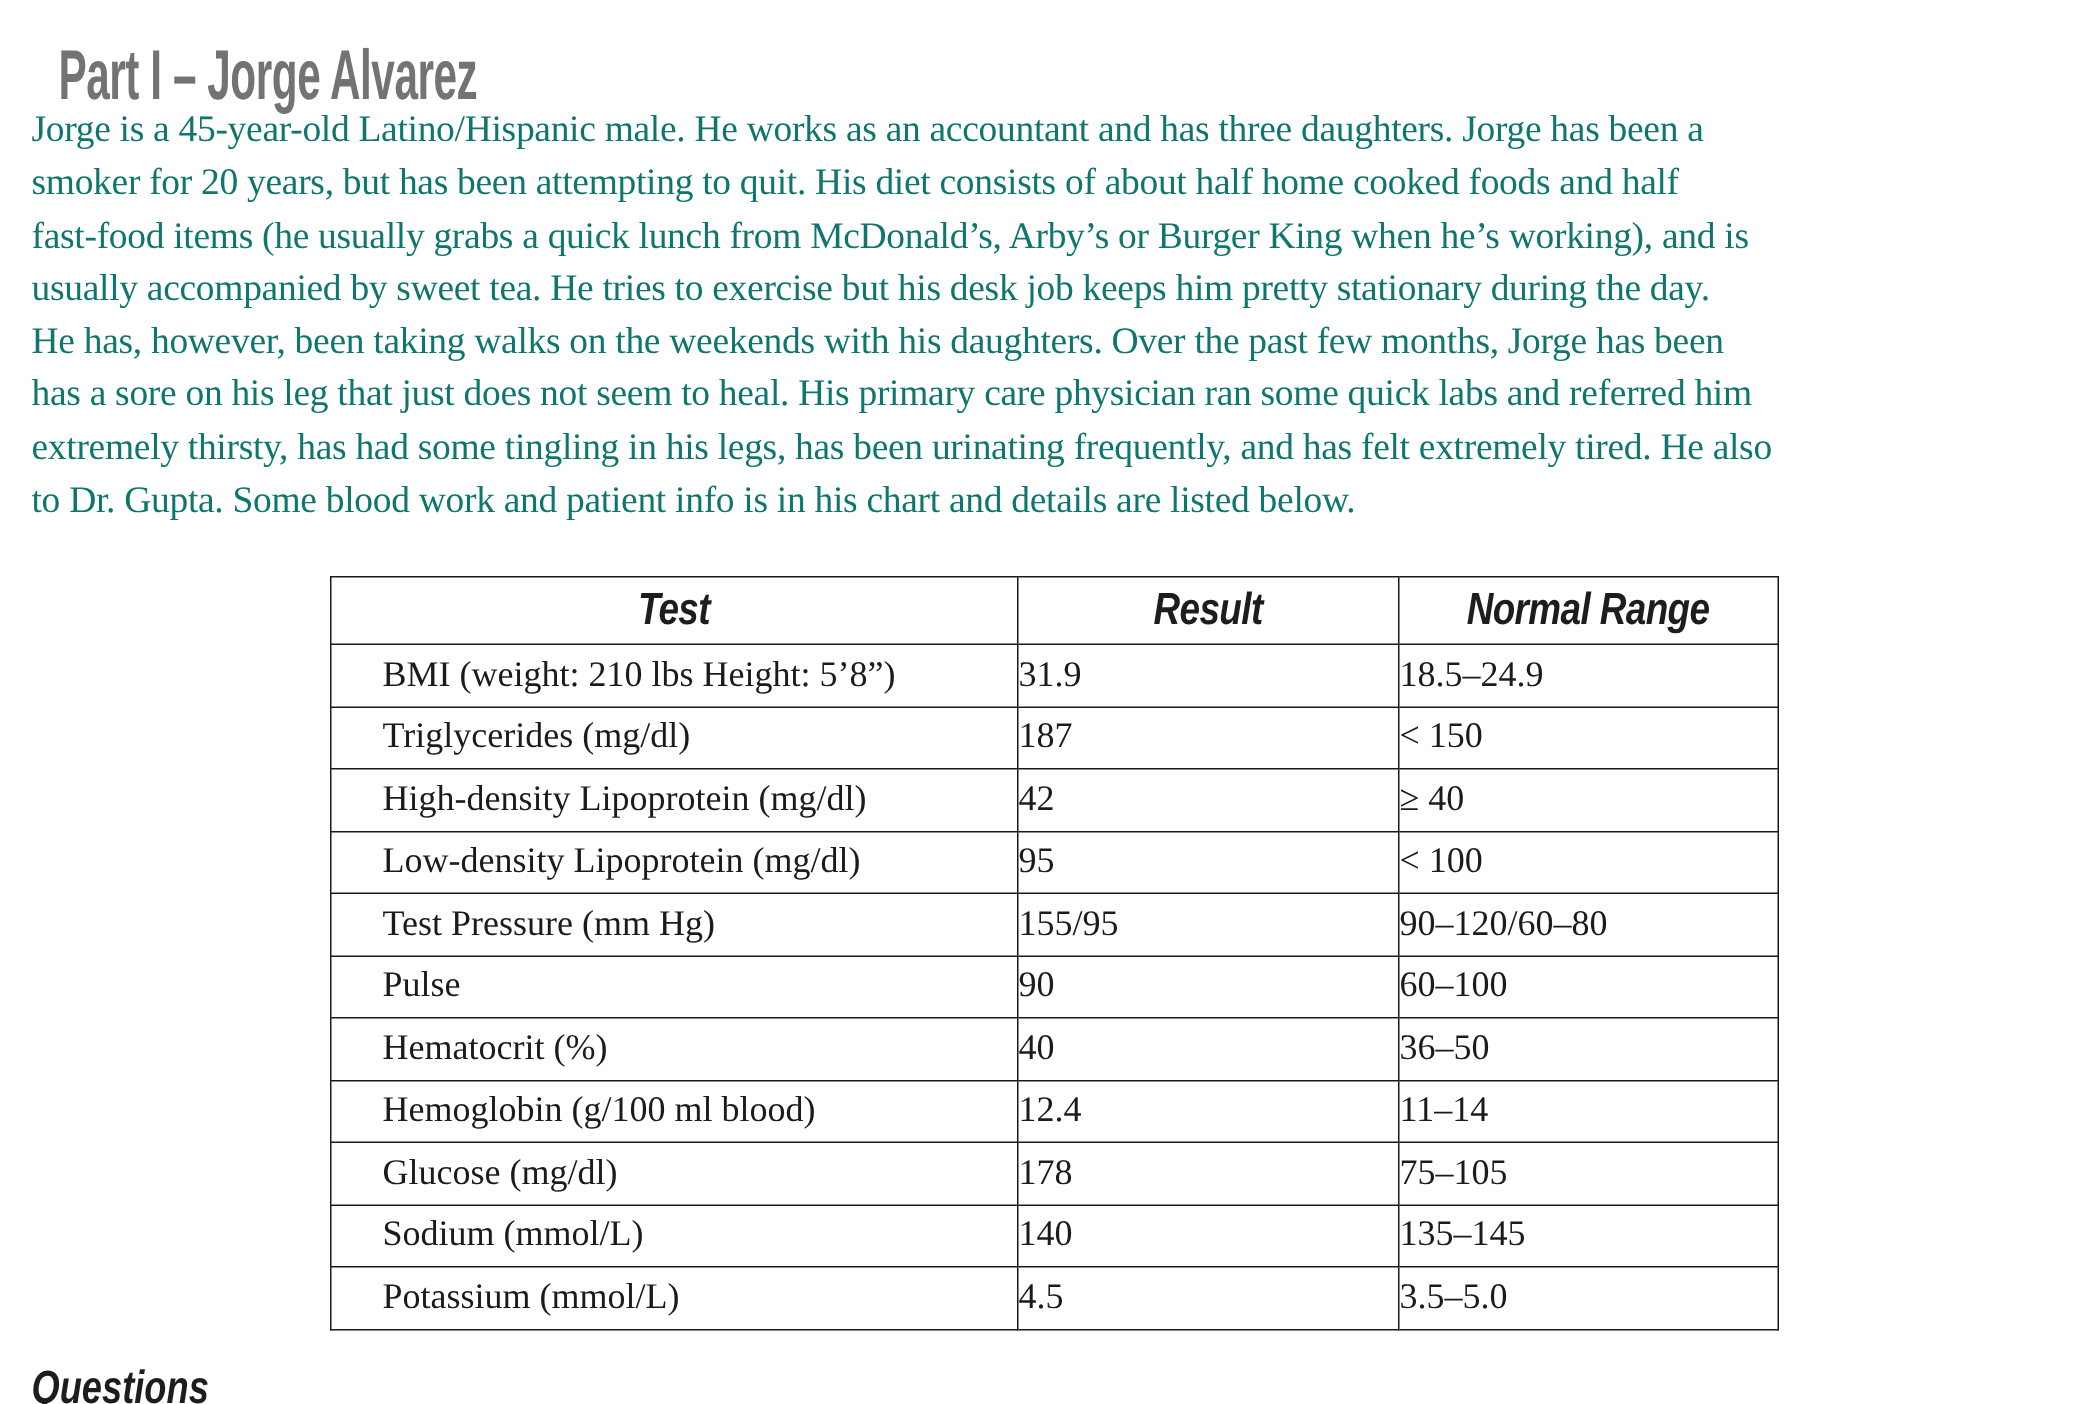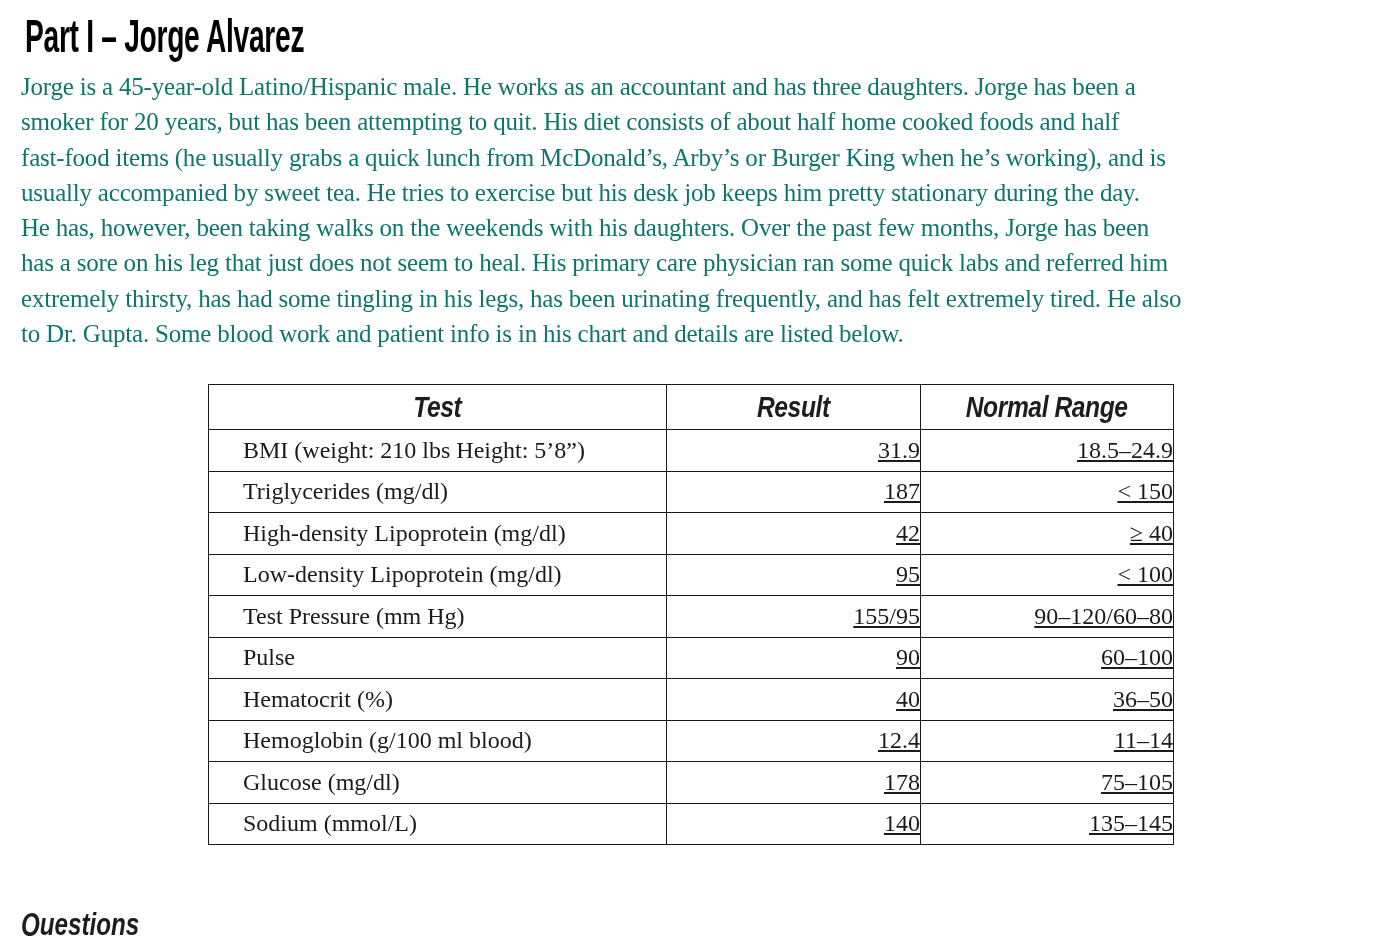--- a/index.html
+++ b/index.html
@@ -14,26 +14,26 @@
     position: relative;
     width: 1394px; height: 936px;
     overflow: hidden;
     background: #ffffff;
   }
 
   
   .title {
     position: absolute;
     left: 21px; top: 8px;
-    margin: 4px;
+    margin: 18px;
     font-family: "Liberation Sans", sans-serif;
     font-weight: 700;
     font-size: 47px;
     line-height: 1.0;
-    color: #000000;
+    color: #737373;
     white-space: nowrap;
   }
   .title .condensed {
     display: inline-block;
     transform: scaleX(0.60);
     transform-origin: left center;
     letter-spacing: -0.5px;
   }
 
   
@@ -47,21 +47,21 @@
     font-size: 25px;
     line-height: 35.3px;
     letter-spacing: -0.2px;
     white-space: nowrap;
     color: #0f766e;
   }
 
   
   .lab-table {
     position: absolute;
-    left: 208px; top: 384px;
+    left: 220px; top: 384px;
     border-collapse: collapse;
     table-layout: fixed;
     width: 965px;
   }
   .lab-table col.c1 { width: 458px; }
   .lab-table col.c2 { width: 254px; }
   .lab-table col.c3 { width: 253px; }
   .lab-table th, .lab-table td {
     border: 1.5px solid #1a1a1a;
     padding: 0;
@@ -86,22 +86,21 @@
     height: 40.5px;
     font-family: "Liberation Serif", serif;
     font-size: 24px;
     color: #1b1b1b;
   }
   .lab-table td.test {
     text-align: left;
     padding-left: 34px;
   }
   .lab-table td.val {
-    text-align: right;
-    text-decoration: underline;
+    text-align: left;
   }
 
   
   .questions {
     position: absolute;
     left: 21px; top: 908px;
     font-family: "Liberation Sans", sans-serif;
     font-style: italic;
     font-weight: 700;
     font-size: 31px;
@@ -190,18 +189,23 @@
       <tr>
         <td class="test">Glucose (mg/dl)</td>
         <td class="val">178</td>
         <td class="val">75–105</td>
       </tr>
       <tr>
         <td class="test">Sodium (mmol/L)</td>
         <td class="val">140</td>
         <td class="val">135–145</td>
       </tr>
+      <tr>
+        <td class="test">Potassium (mmol/L)</td>
+        <td class="val">4.5</td>
+        <td class="val">3.5–5.0</td>
+      </tr>
     </tbody>
   </table>
 
   <div class="questions"><span class="condensed">Questions</span></div>
 
 </div>
 
 </body></html>

